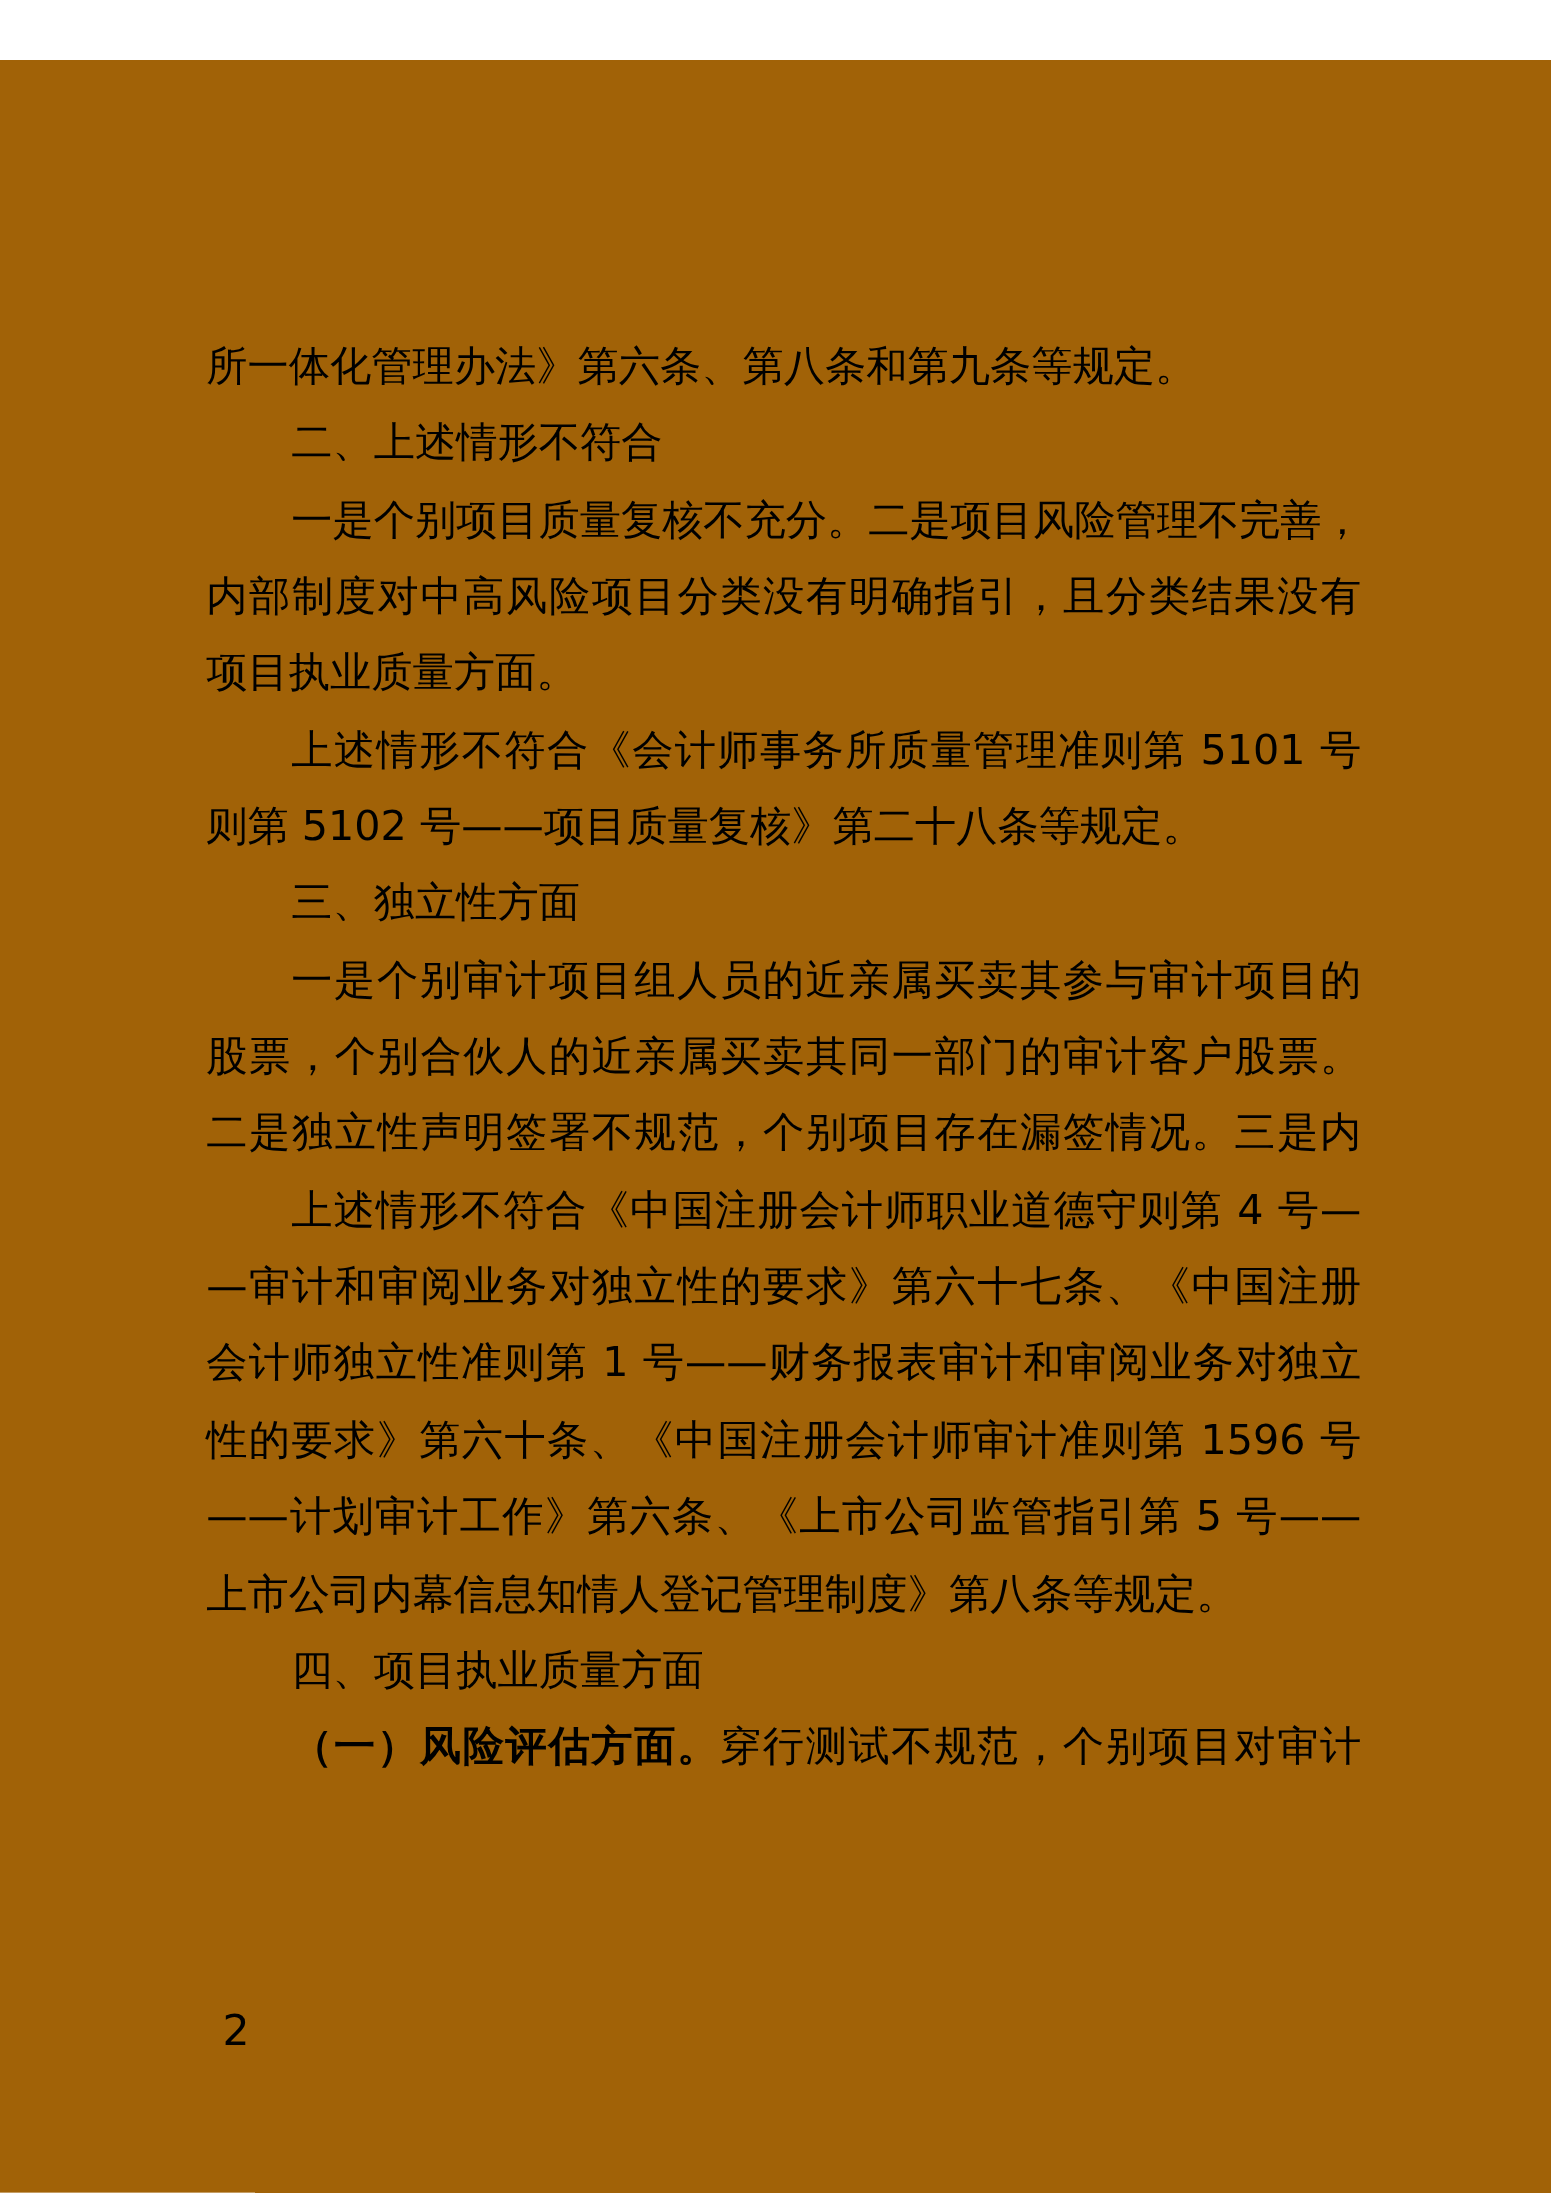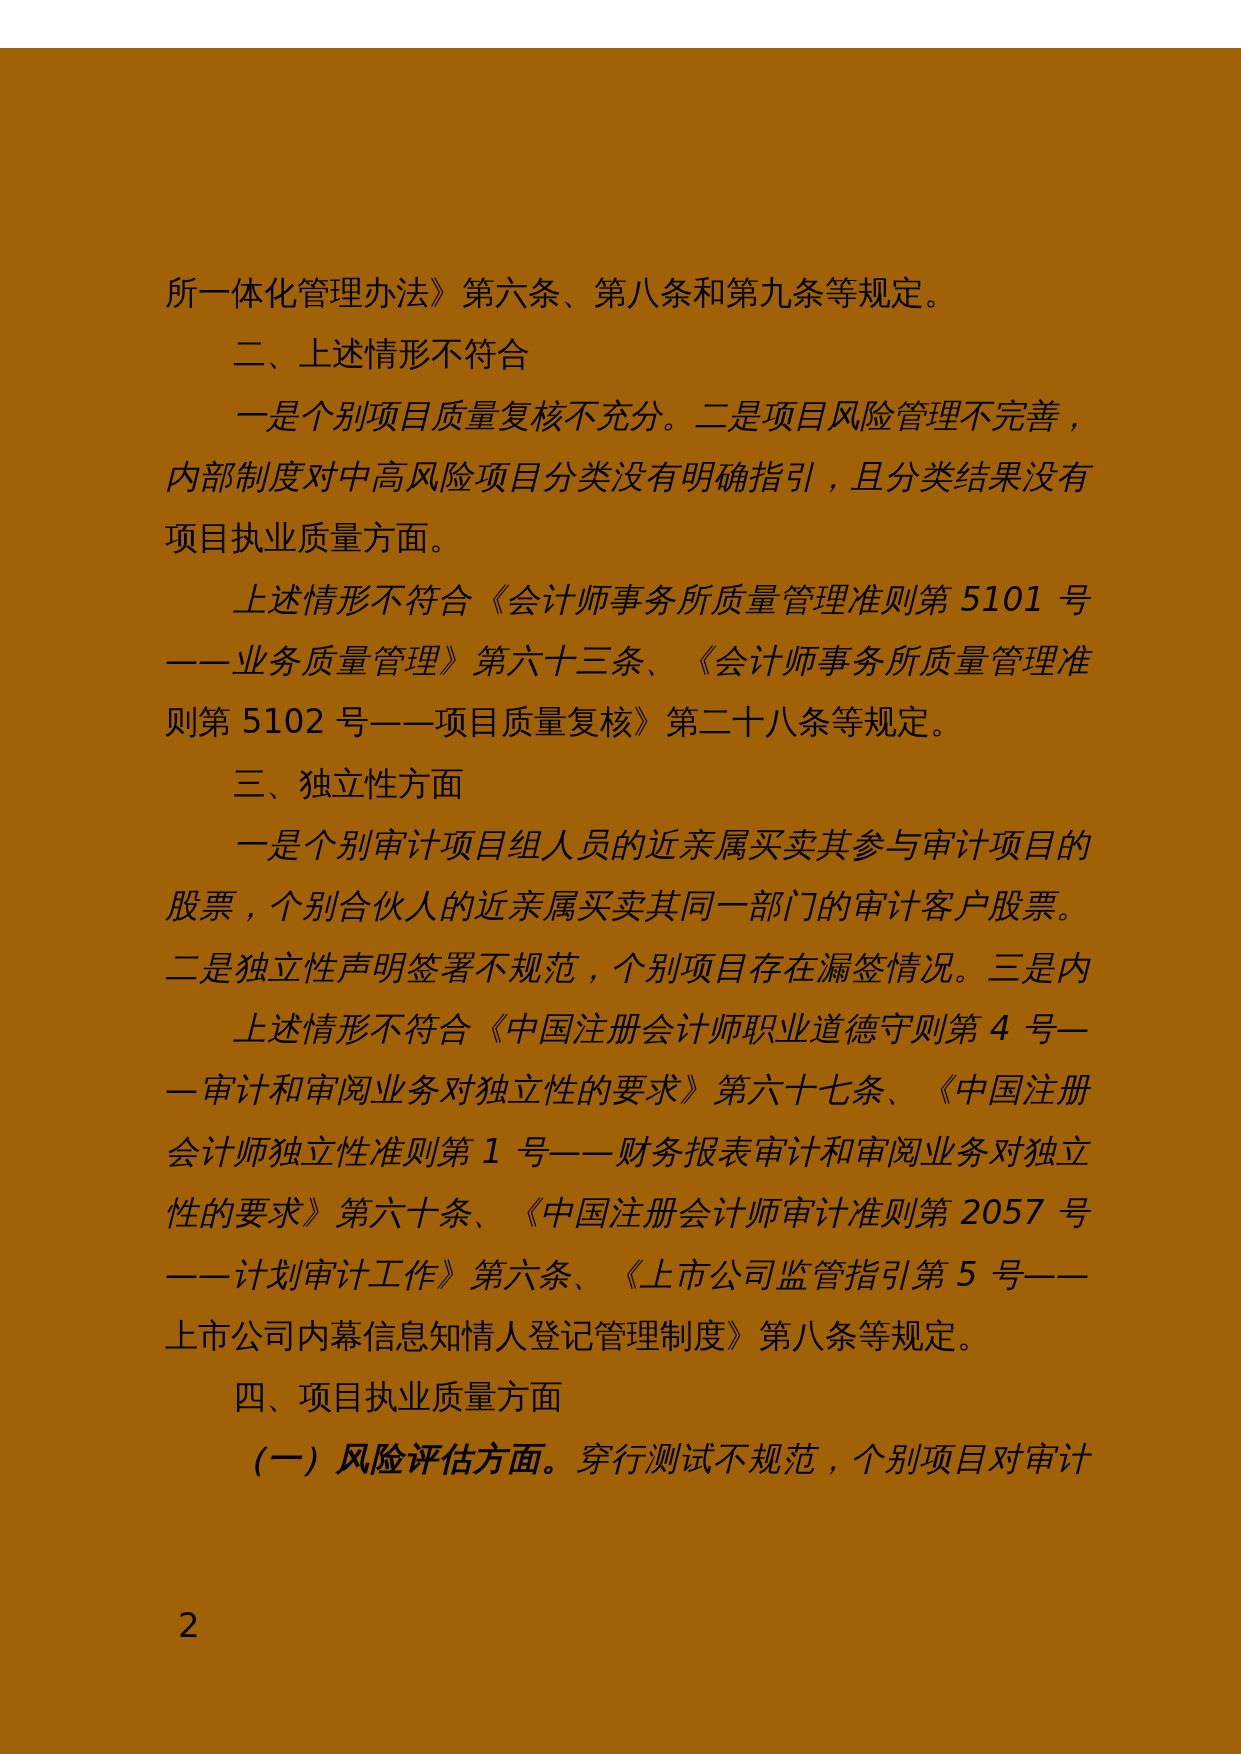--- a/index.html
+++ b/index.html
@@ -32,21 +32,20 @@
   }
   .ln {
     line-height: 61.35px;
     white-space: nowrap;
     letter-spacing: 0;
   }
   .ln.just {
     white-space: normal;
     text-align: justify;
     text-align-last: justify;
-    font-style: italic;
   }
   .ln.ind {
     text-indent: 68px;
   }
   .ln.tight {
     letter-spacing: -1.2px;
   }
   .ln .b {
     font-weight: bold;
   }
@@ -62,30 +61,29 @@
 <body>
 
 <div class="page">
   <div class="text-block">
     <div class="ln">所一体化管理办法》第六条、第八条和第九条等规定。</div>
     <div class="ln ind">二、上述情形不符合</div>
     <div class="ln ind just tight">一是个别项目质量复核不充分。二是项目风险管理不完善，</div>
     <div class="ln just">内部制度对中高风险项目分类没有明确指引，且分类结果没有</div>
     <div class="ln">项目执业质量方面。</div>
     <div class="ln ind just">上述情形不符合《会计师事务所质量管理准则第 5101 号</div>
-    <div class="ln just">——业务质量管理》第六十三条、《会计师事务所质量管理准</div>
     <div class="ln">则第 5102 号——项目质量复核》第二十八条等规定。</div>
     <div class="ln ind">三、独立性方面</div>
     <div class="ln ind just">一是个别审计项目组人员的近亲属买卖其参与审计项目的</div>
     <div class="ln just">股票，个别合伙人的近亲属买卖其同一部门的审计客户股票。</div>
     <div class="ln just">二是独立性声明签署不规范，个别项目存在漏签情况。三是内</div>
     <div class="ln ind just">上述情形不符合《中国注册会计师职业道德守则第 4 号—</div>
     <div class="ln just">—审计和审阅业务对独立性的要求》第六十七条、《中国注册</div>
     <div class="ln just">会计师独立性准则第 1 号——财务报表审计和审阅业务对独立</div>
-    <div class="ln just">性的要求》第六十条、《中国注册会计师审计准则第 2057 号</div>
+    <div class="ln just">性的要求》第六十条、《中国注册会计师审计准则第 1596 号</div>
     <div class="ln just">——计划审计工作》第六条、《上市公司监管指引第 5 号——</div>
     <div class="ln">上市公司内幕信息知情人登记管理制度》第八条等规定。</div>
     <div class="ln ind">四、项目执业质量方面</div>
     <div class="ln ind just">
       <span class="b">（一）风险评估方面。</span><span>穿行测试不规范，个别项目对审计</span>
     </div>
   </div>
   <div class="page-num">2</div>
 </div>
 

